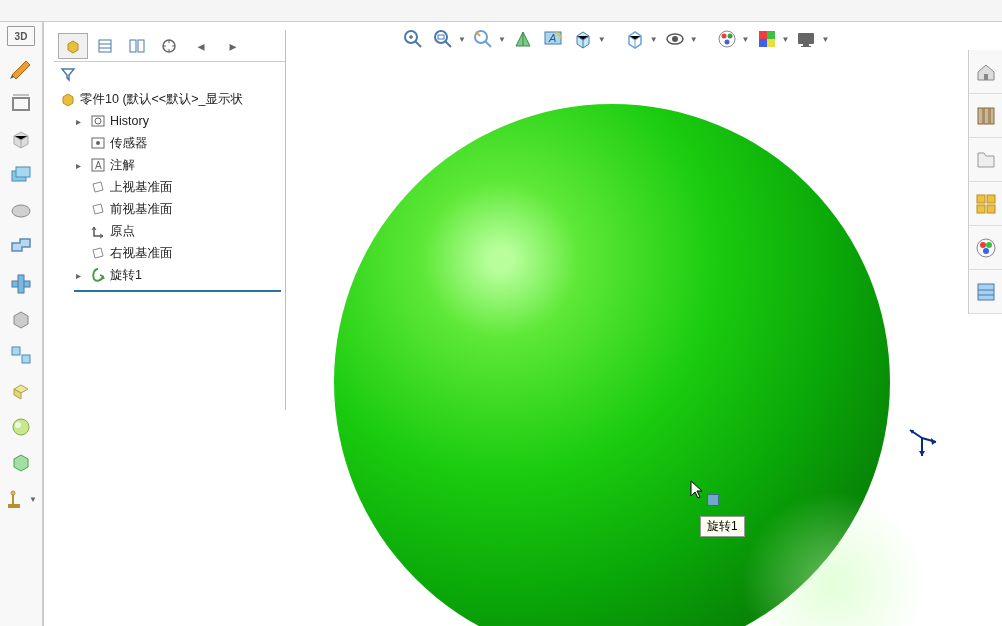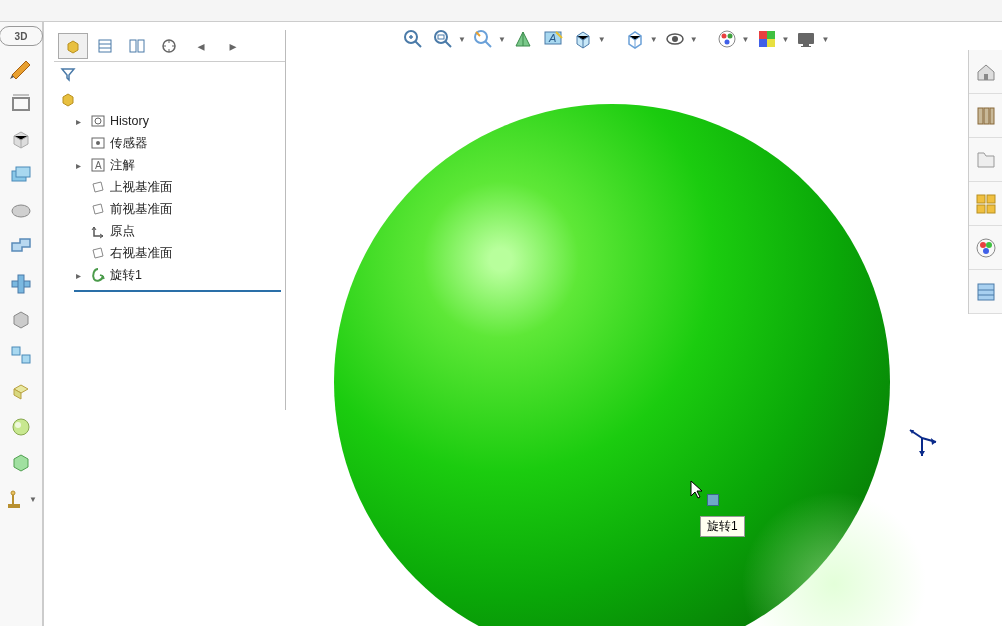--- a/index.html
+++ b/index.html
@@ -7,21 +7,21 @@
 
 .topbar { height: 22px; border-bottom: 1px solid #ccc; background: #f5f5f5; }
 
 .viewport-toolbar { position: absolute; top: 26px; left: 400px; display: flex; gap: 4px; align-items: center; }
 .vt-icon { width: 26px; height: 26px; display: flex; align-items: center; justify-content: center; cursor: pointer; }
 .vt-sep { width: 8px; }
 .dd { font-size: 8px; color: #666; margin-left: -2px; }
 
 .left-sidebar { position: absolute; left: 0; top: 22px; width: 44px; height: 604px; background: #f8f8f8; border-right: 2px solid #ccc; display: flex; flex-direction: column; align-items: center; padding-top: 4px; gap: 6px; }
 .ls-icon { width: 34px; height: 30px; display: flex; align-items: center; justify-content: center; cursor: pointer; }
-.ls-3d { border: 1px solid #999; font-size: 10px; font-weight: bold; color: #555; width: 44px; height: 20px; border-radius: 10px; }
+.ls-3d { border: 1px solid #999; font-size: 10px; font-weight: bold; color: #555; width: 28px; height: 20px; border-radius: 1px; }
 
 .tree-panel { position: absolute; left: 54px; top: 30px; width: 232px; height: 380px; background: #fff; border-right: 1px solid #bbb; }
 .tree-tabs { display: flex; height: 32px; border-bottom: 1px solid #ccc; align-items: center; padding: 0 4px; gap: 2px; }
 .tree-tab { width: 30px; height: 26px; display: flex; align-items: center; justify-content: center; cursor: pointer; border: 1px solid transparent; }
 .tree-tab.active { border: 1px solid #aaa; background: #f0f0f0; }
 .tree-filter { height: 24px; padding: 2px 6px; display: flex; align-items: center; }
 .tree-body { padding: 2px 0; font-size: 12.5px; color: #222; }
 .tree-item { display: flex; align-items: center; height: 22px; padding-left: 6px; gap: 4px; cursor: pointer; white-space: nowrap; overflow: hidden; }
 .tree-item.child { padding-left: 22px; }
 .tree-item.gchild { padding-left: 36px; }
@@ -255,20 +255,21 @@
         <path d="M2 3 L14 3 L9 9 L9 14 L7 12 L7 9 Z" fill="none" stroke="#4a7aa8" stroke-width="1.5"></path>
       </svg>
   </div>
   <div class="tree-body">
     <div class="tree-item">
       <span class="tree-icon">
           <svg width="16" height="16">
             <path d="M3 6 L8 3 L13 6 L13 12 L8 15 L3 12 Z" fill="#e8c040" stroke="#b89020"></path>
           </svg>
         </span>
+      <span>零件10  (默认&lt;&lt;默认&gt;_显示状</span>
     </div>
     <div class="tree-item child">
       <span class="expander">▸</span>
       <span class="tree-icon">
           <svg width="16" height="16">
             <rect x="2" y="3" width="12" height="10" fill="none" stroke="#666"></rect>
             <circle cx="8" cy="8" r="3" fill="none" stroke="#666"></circle>
           </svg>
         </span>
       <span>History</span>

